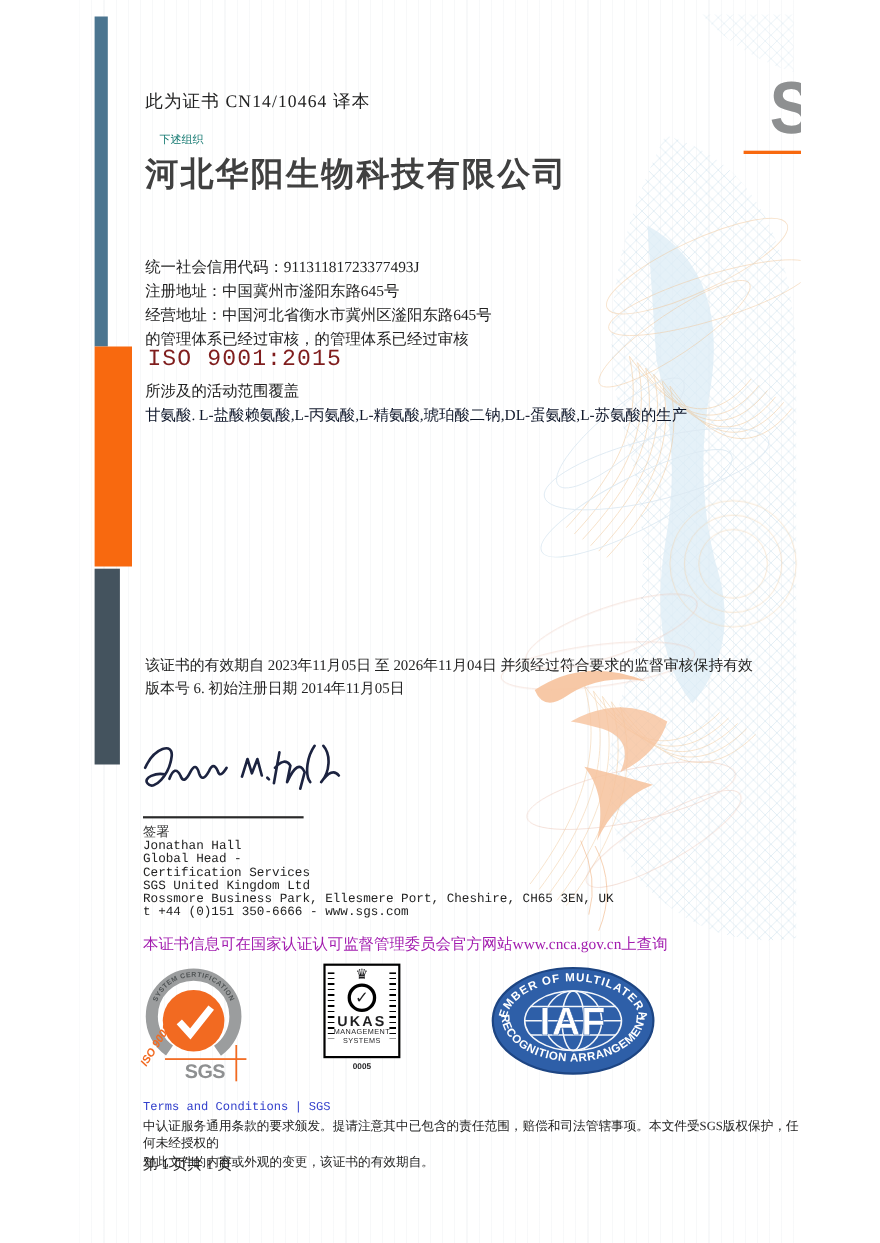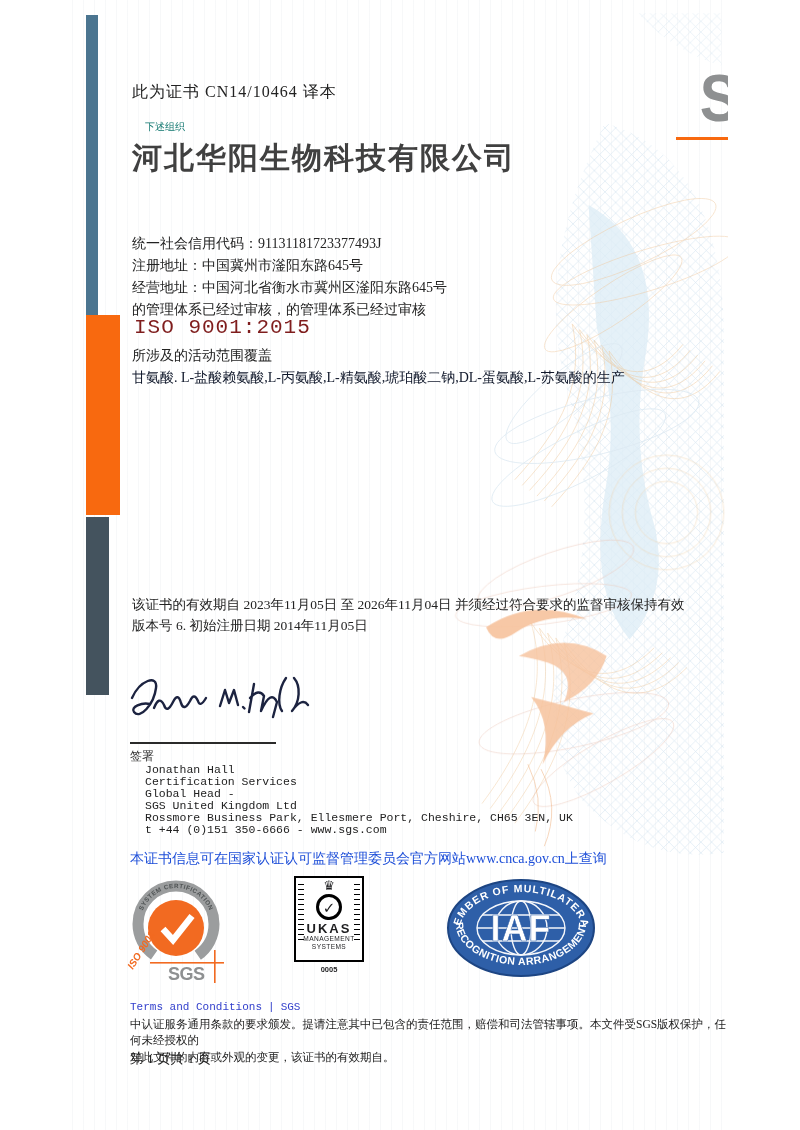--- a/index.html
+++ b/index.html
@@ -48,22 +48,22 @@
   .scope-text { left:60px; top:369px; font-size:14px; color:#0f172a; width:660px; }
 
   .validity { left:60px; top:594px; font-size:13.5px; line-height:21px; color:#222; width:660px; }
 
   
   .sig-svg   { left:52px; top:668px; }
   .sig-rule  { left:58px; top:742px; width:146px; height:2px; background:#2a2a2a; }
   .sig-label { left:58px; top:748px; font-size:12px; color:#333; }
   .signer    { left:58px; top:764px; font-family:"Liberation Mono","DejaVu Sans Mono",monospace;
                font-size:11.5px; line-height:11.5px; color:#222; }
-  .signer div { margin-bottom:0.5px;margin-left:15px; }
-  .cnca-line { left:58px; top:850px; font-size:14px; color:#1d4ed8; }
+  .signer div { margin-bottom:0.5px; }
+  .cnca-line { left:58px; top:850px; font-size:14px; color:#a21caf; }
 
   
   .logos-row { left:0; top:876px; width:800px; height:102px; }
   .sgs-mark  { position:absolute; left:52px; top:2px; }
   .ukas-wrap { position:absolute; left:222px; top:0; width:70px; text-align:center; }
   .ukas-box  { position:relative; width:70px; height:86px; border:2px solid #000; background:#fff;
                font-family:"Liberation Sans","DejaVu Sans",sans-serif; }
   .ukas-ticks { position:absolute; top:6px; width:6px; height:60px;
                background:repeating-linear-gradient(180deg,#000 0 1px,transparent 1px 5px); }
   .ukas-ticks.l { left:2px; } .ukas-ticks.r { right:2px; }
@@ -196,22 +196,22 @@
         <path d="M130,16 l-5,28 M126,30 q9,-10 14,-2 l-3,15 q10,-22 16,-9 l-4,15"></path>
         <path d="M162,10 c-7,10 -9,26 -4,33"></path>
         <path d="M170,10 c7,8 6,24 -2,33 q10,-14 16,-6"></path>
       </g>
     </svg>
     <div class="abs sig-rule"></div>
     <div class="abs sig-label">签署</div>
 
     <div class="abs signer">
       <div>Jonathan Hall</div>
+      <div>Global Head -</div>
       <div>Certification Services</div>
-      <div>Global Head -</div>
       <div>SGS United Kingdom Ltd</div>
       <div>Rossmore Business Park, Ellesmere Port, Cheshire, CH65 3EN, UK</div>
       <div>t +44 (0)151 350-6666 - www.sgs.com</div>
     </div>
 
     <div class="abs cnca-line">本证书信息可在国家认证认可监督管理委员会官方网站www.cnca.gov.cn上查询</div>
 
     <div class="abs logos-row">
 
       <svg class="sgs-mark" width="104" height="106" viewBox="0 0 104 106">

